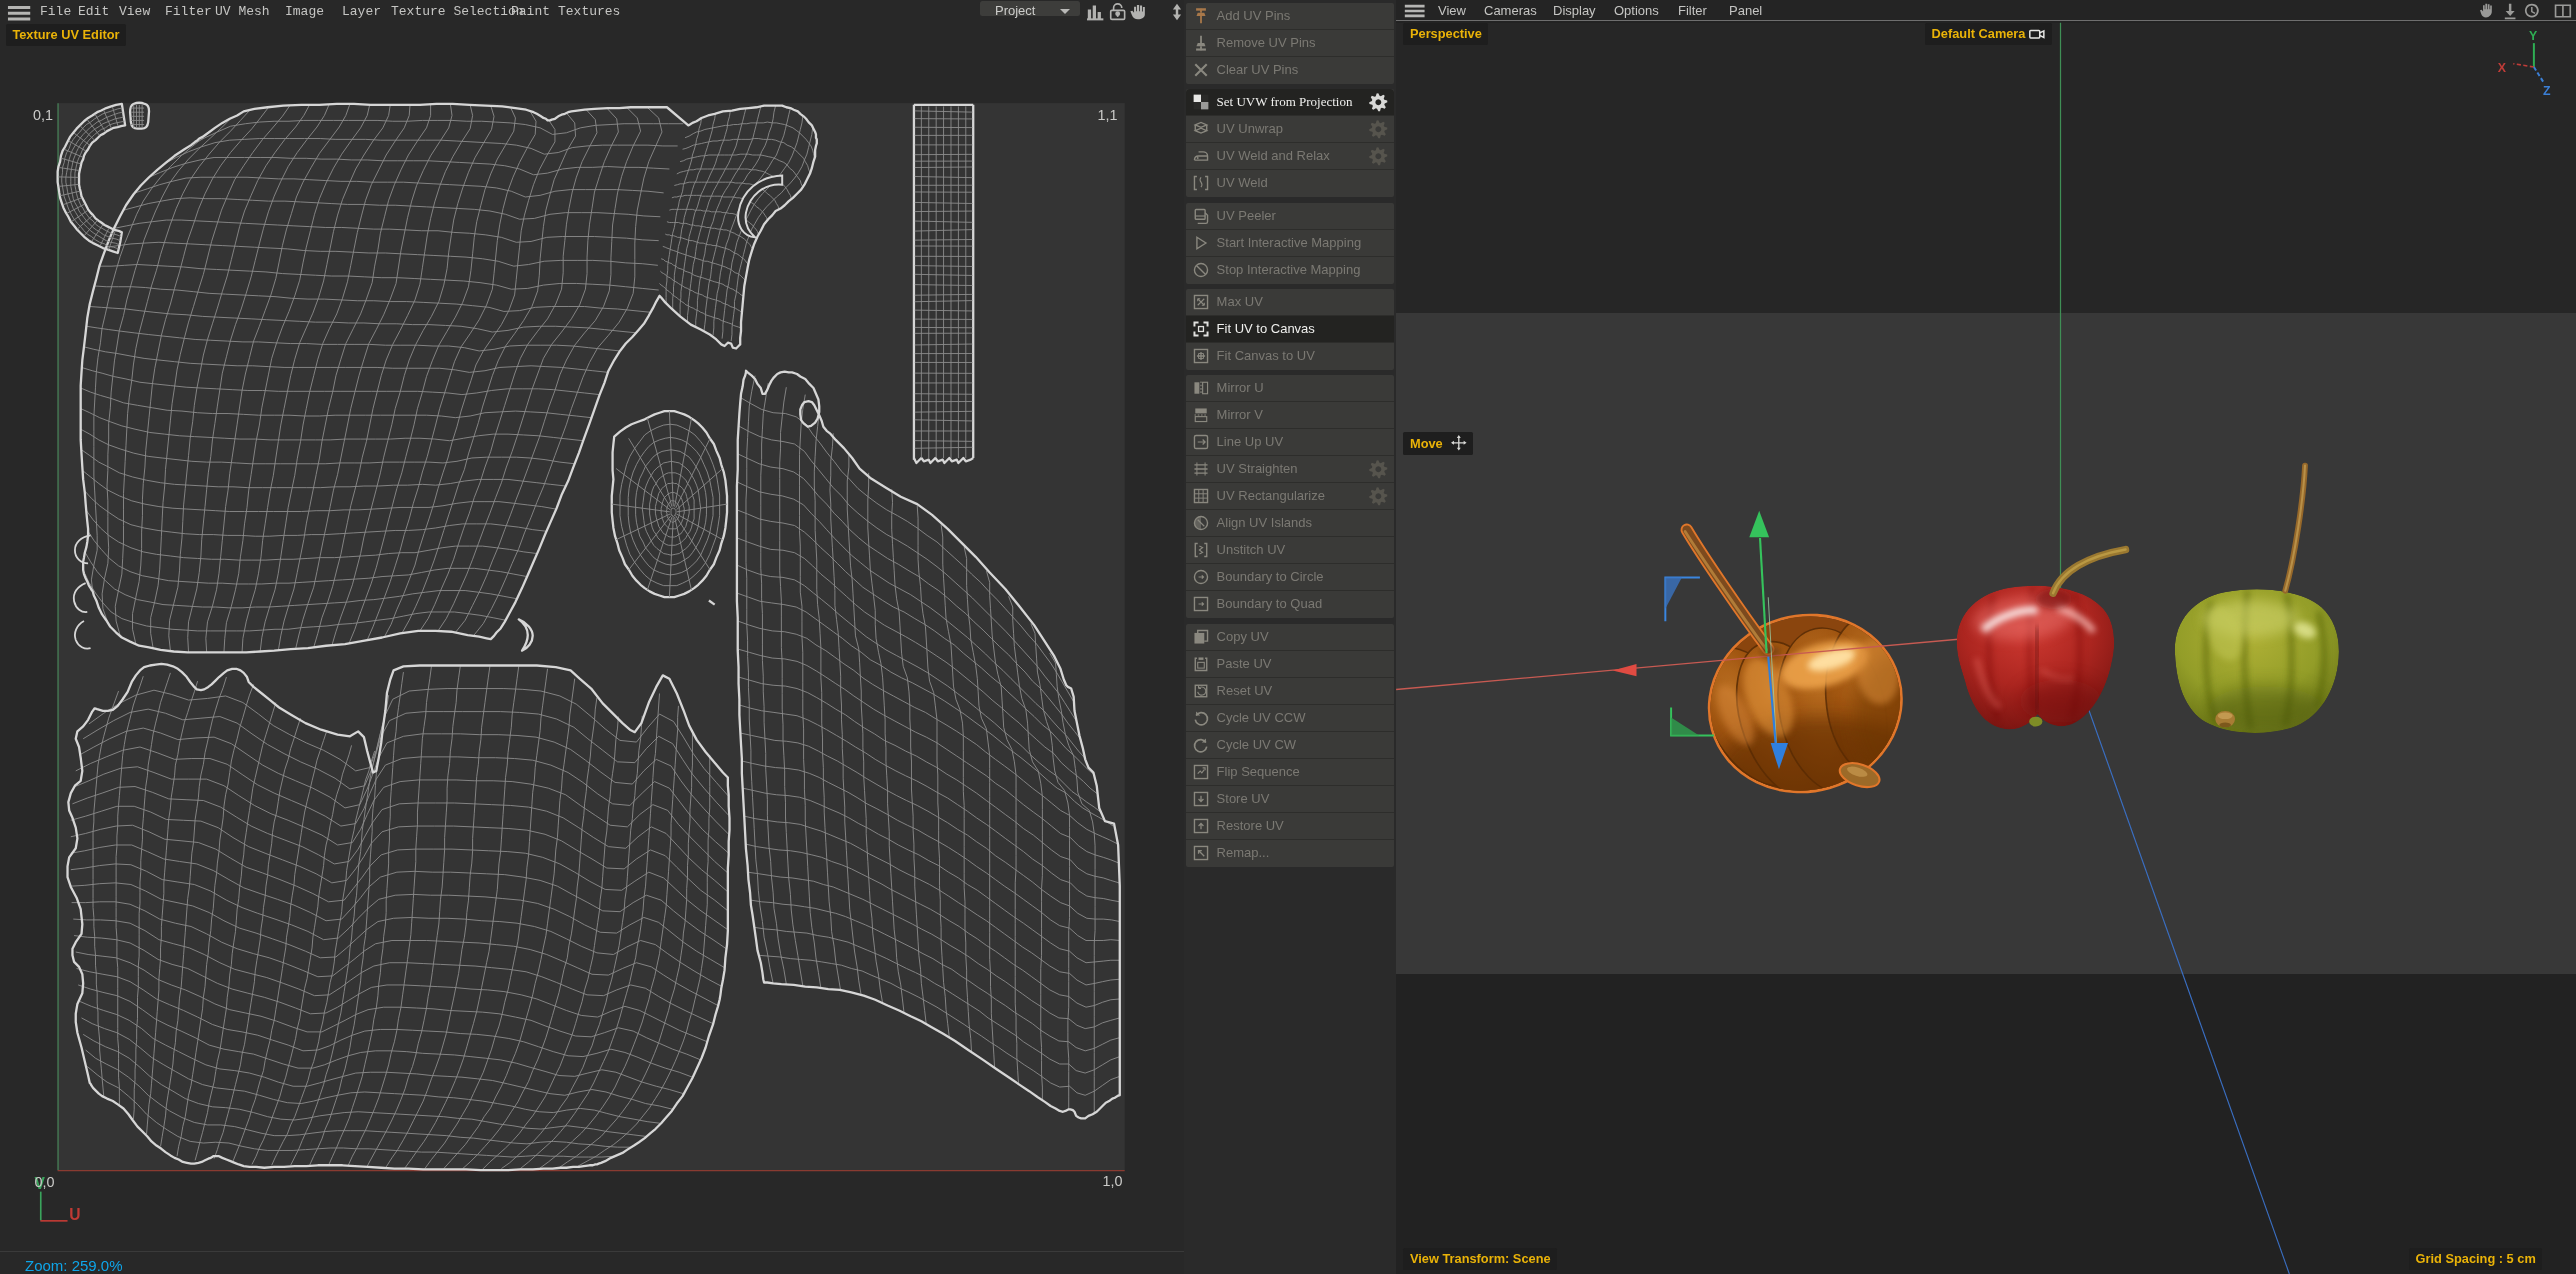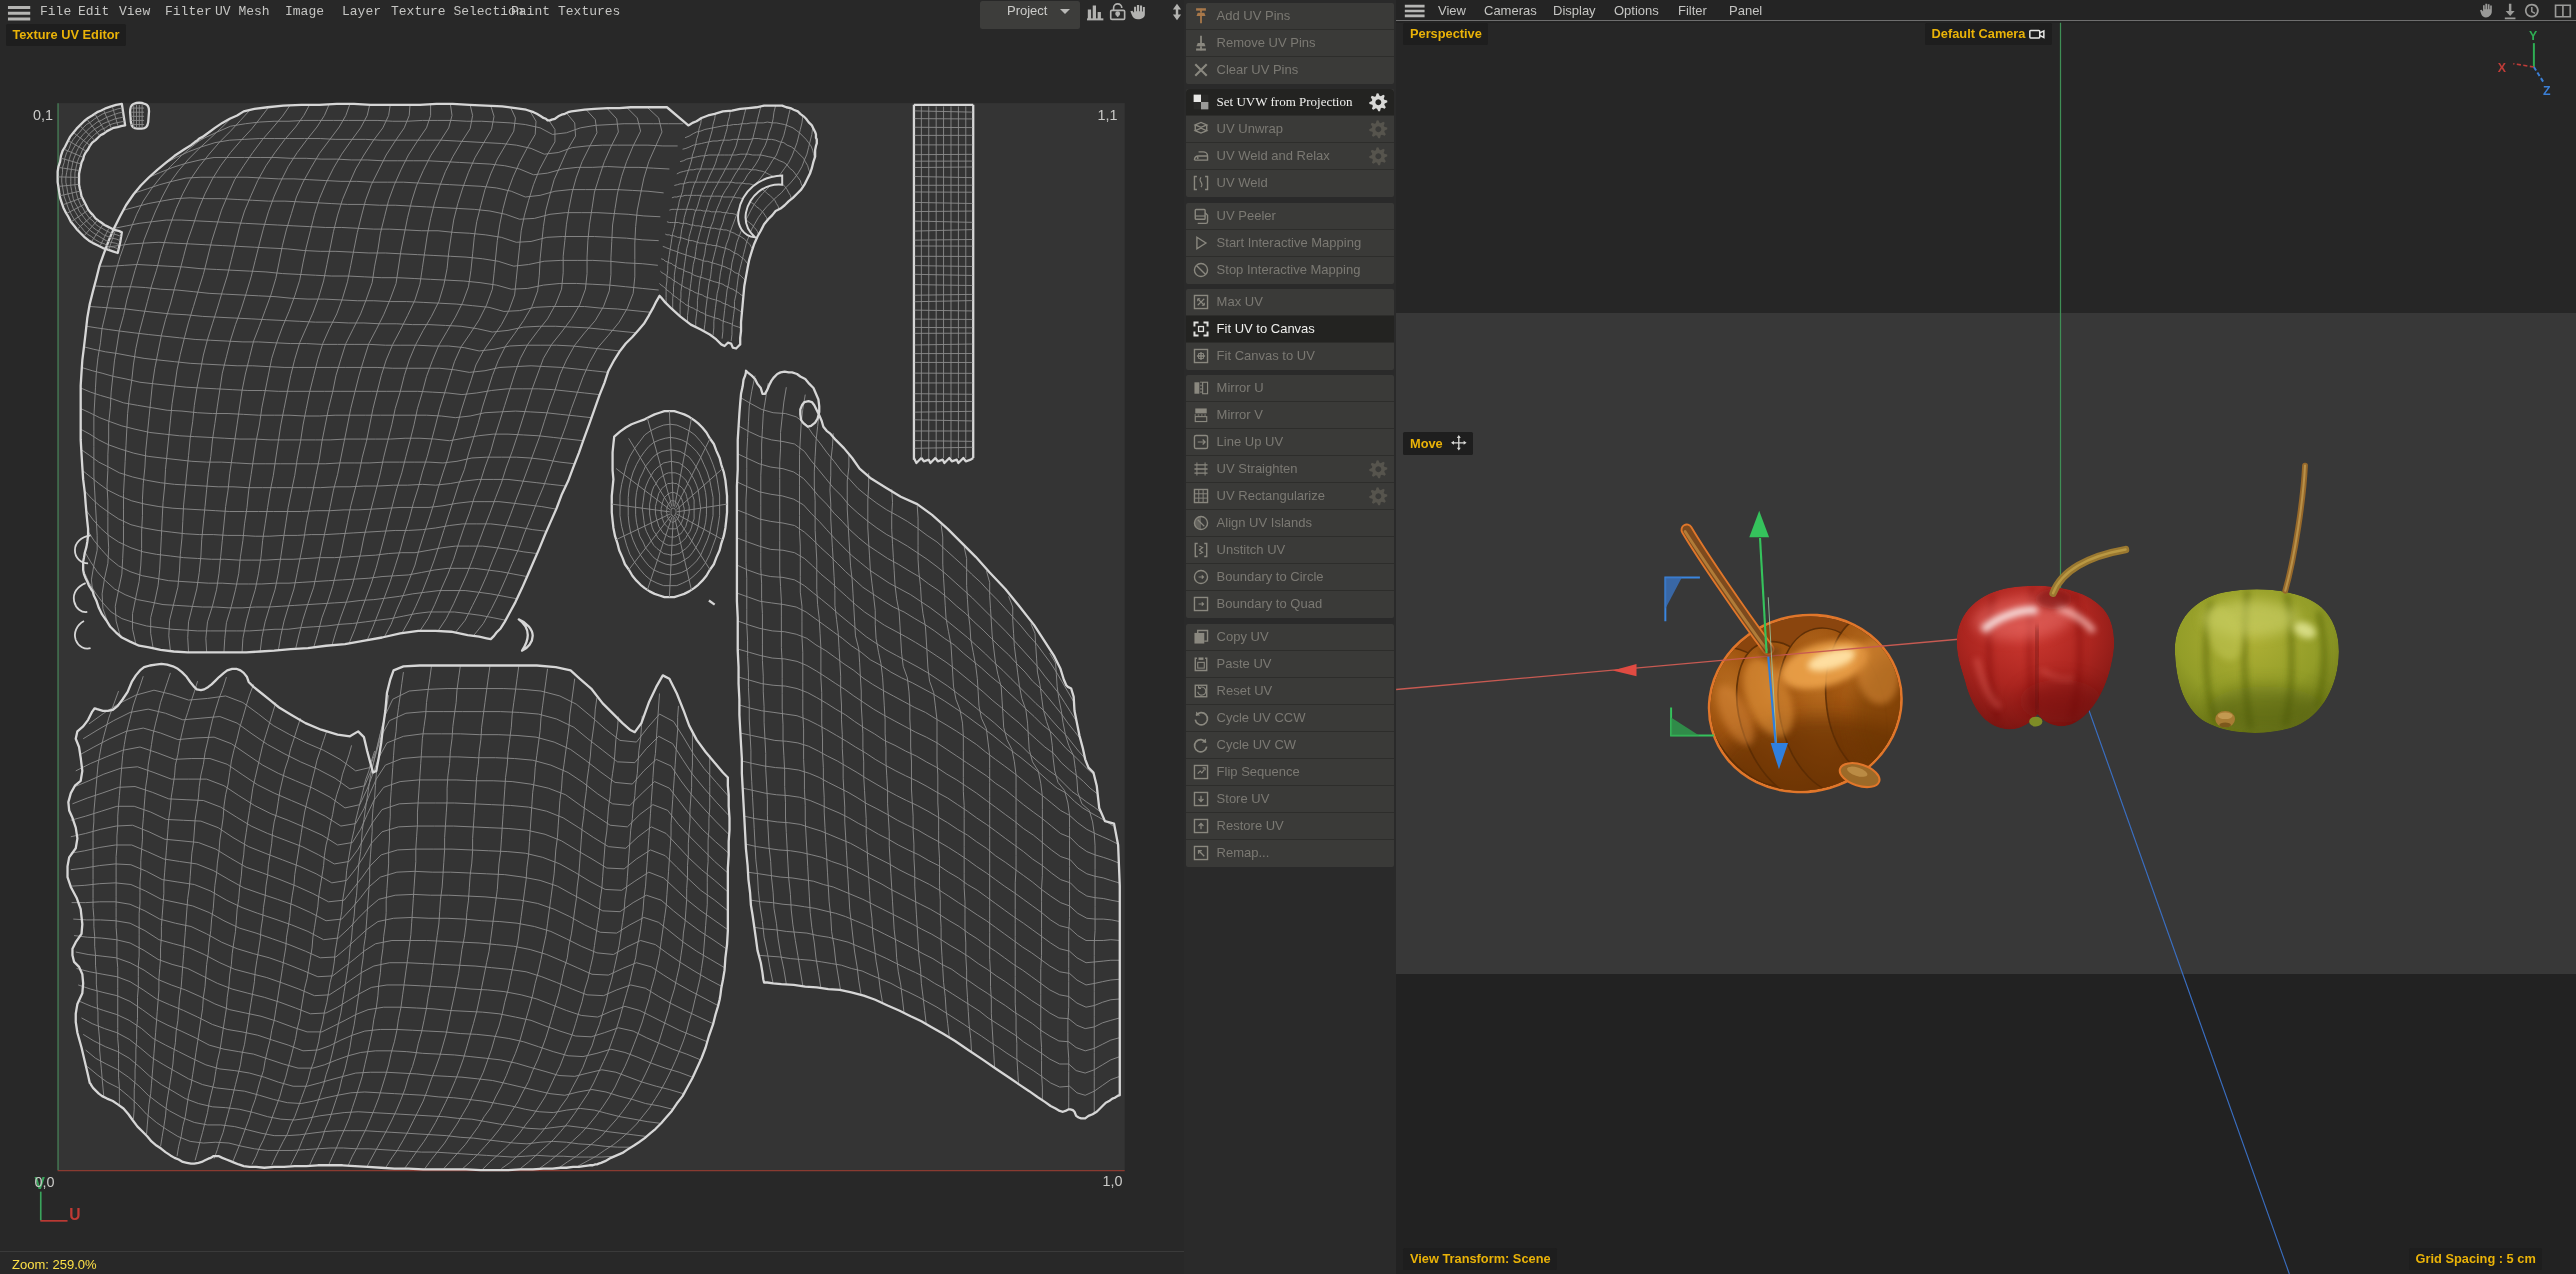--- a/index.html
+++ b/index.html
@@ -6,22 +6,22 @@
 html,body { width:2576px; height:1275px; background:#282828; overflow:hidden;
   font-family:"Liberation Sans", sans-serif; }
 #stage { position:absolute; left:0; top:0; width:2576px; height:1275px; }
 .abs { position:absolute; }
 
 #left { left:0; top:0; width:1184px; height:1275px; background:#282828; }
 #lmenu { left:0; top:0; width:1184px; height:23px; color:#c5c5c3; font-size:13px; }
 #lmenu span { position:absolute; top:4.1px;font-family:Liberation Mono, monospace; }
 .chip { background:#1e1e1e; color:#eab308; font-weight:bold; font-size:12.8px;
   padding:3.3px 6.6px 4.1px; border-radius:1.6px; }
-#proj { left:980px; top:0.8px; width:100px; height:28px; background:#3d3d3b;
-  border-radius:2.5px; color:#ccccca; font-size:13px; line-height:20px; padding-left:27px; }
+#proj { left:980px; top:0.8px; width:100px; height:15px; background:#3d3d3b;
+  border-radius:2.5px; color:#ccccca; font-size:13px; line-height:20px; padding-left:15px; }
 #proj:after { content:""; position:absolute; right:10px; top:8.2px; border:5px solid transparent;
   border-top:5.8px solid #b9b9b7; }
 
 #mid { left:1184px; top:0; width:212px; height:1275px; background:#2a2a2a; }
 .grp { position:absolute; left:1.6px; width:208px; background:#3a3a38; border-radius:2px; }
 .row { position:relative; height:27px; border-bottom:0.8px solid #2d2d2b; color:#7b7973;
   font-size:13px; line-height:26px; }
 .row:last-child { border-bottom:none; }
 .row .lbl { position:absolute; left:31px; top:0; white-space:nowrap; }
 .row .ic { position:absolute; left:6.6px; top:4.1px; width:18px; height:18px; }
@@ -366,21 +366,21 @@
       <text x="42" y="1444" fill="#3aa45c" font-size="19" font-weight="bold">V</text>
       <text x="84" y="1481" fill="#c03a34" font-size="19" font-weight="bold">U</text>
       <g fill="#cbcbc9" font-size="17.5">
         <text x="40" y="146">0,1</text>
         <text x="1333" y="146">1,1</text>
         <text x="42" y="1442">0,0</text>
         <text x="1339" y="1440">1,0</text>
       </g>
     </svg>
     <div class="abs" style="left:0;top:1251px;width:1184px;height:0.8px;background:#3a3a3a"></div>
-    <div class="abs" style="left:12px;top:1257px;font-size:13px;color:#fde047">Zoom: 259.0%</div>
+    <div class="abs" style="left:25px;top:1257px;font-size:15px;color:#0ea5e9">Zoom: 259.0%</div>
   </div>
 
   <div id="mid" class="abs">
       <div class="abs" style="left:207px;top:53px;width:3.3px;height:21.4px;background:#5a5a58;border-radius:1.6px"></div>
     <div class="grp" style="top:2.9px">
 <div class="row">
           <svg class="ic" viewBox="0 0 22 22" fill="none" stroke="#a8784a" stroke-width="1.7">
             <path d="M11 2v5" stroke-width="2.2"></path>
             <path d="M5 3h12" stroke-width="3"></path>
             <path d="M7 7h8l1.5 4h-11z" fill="#a8784a" stroke="none"></path>

